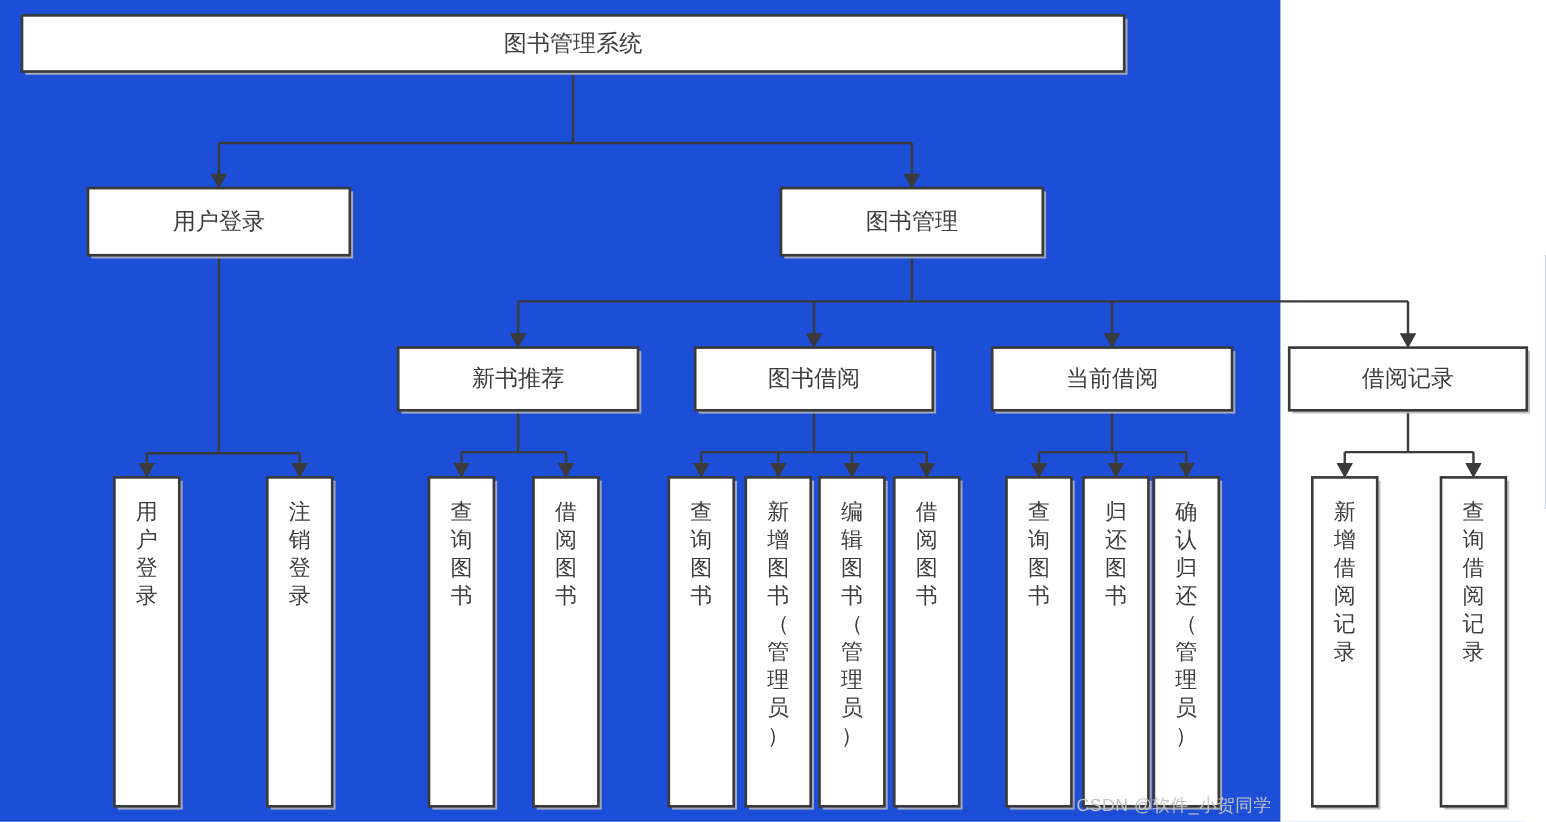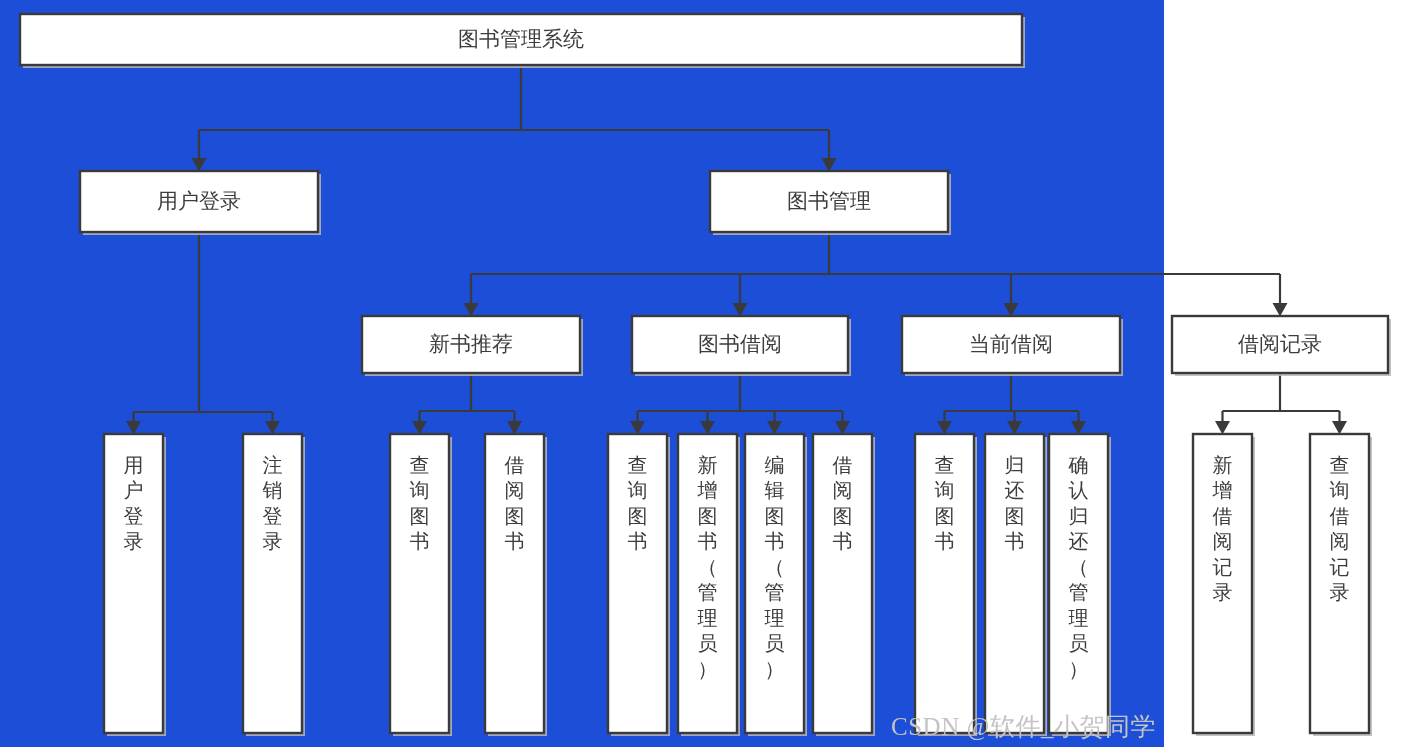--- a/index.html
+++ b/index.html
@@ -55,22 +55,22 @@
     text-anchor: middle;
     white-space: pre;
   }
   .node-label.vertical {
     font-size: 20px;
   }
   .watermark {
     position: absolute;
     right: 8px;
     bottom: 4px;
-    font-family: Liberation Serif, serif;
-    font-size: 25px;
+    font-family: Liberation Sans, sans-serif;
+    font-size: 16px;
     color: #c4c4c4;
     letter-spacing: 0.5px;
     user-select: none;
     pointer-events: none;
     white-space: nowrap;
   }
 </style>
 </head>
 <body>
 

